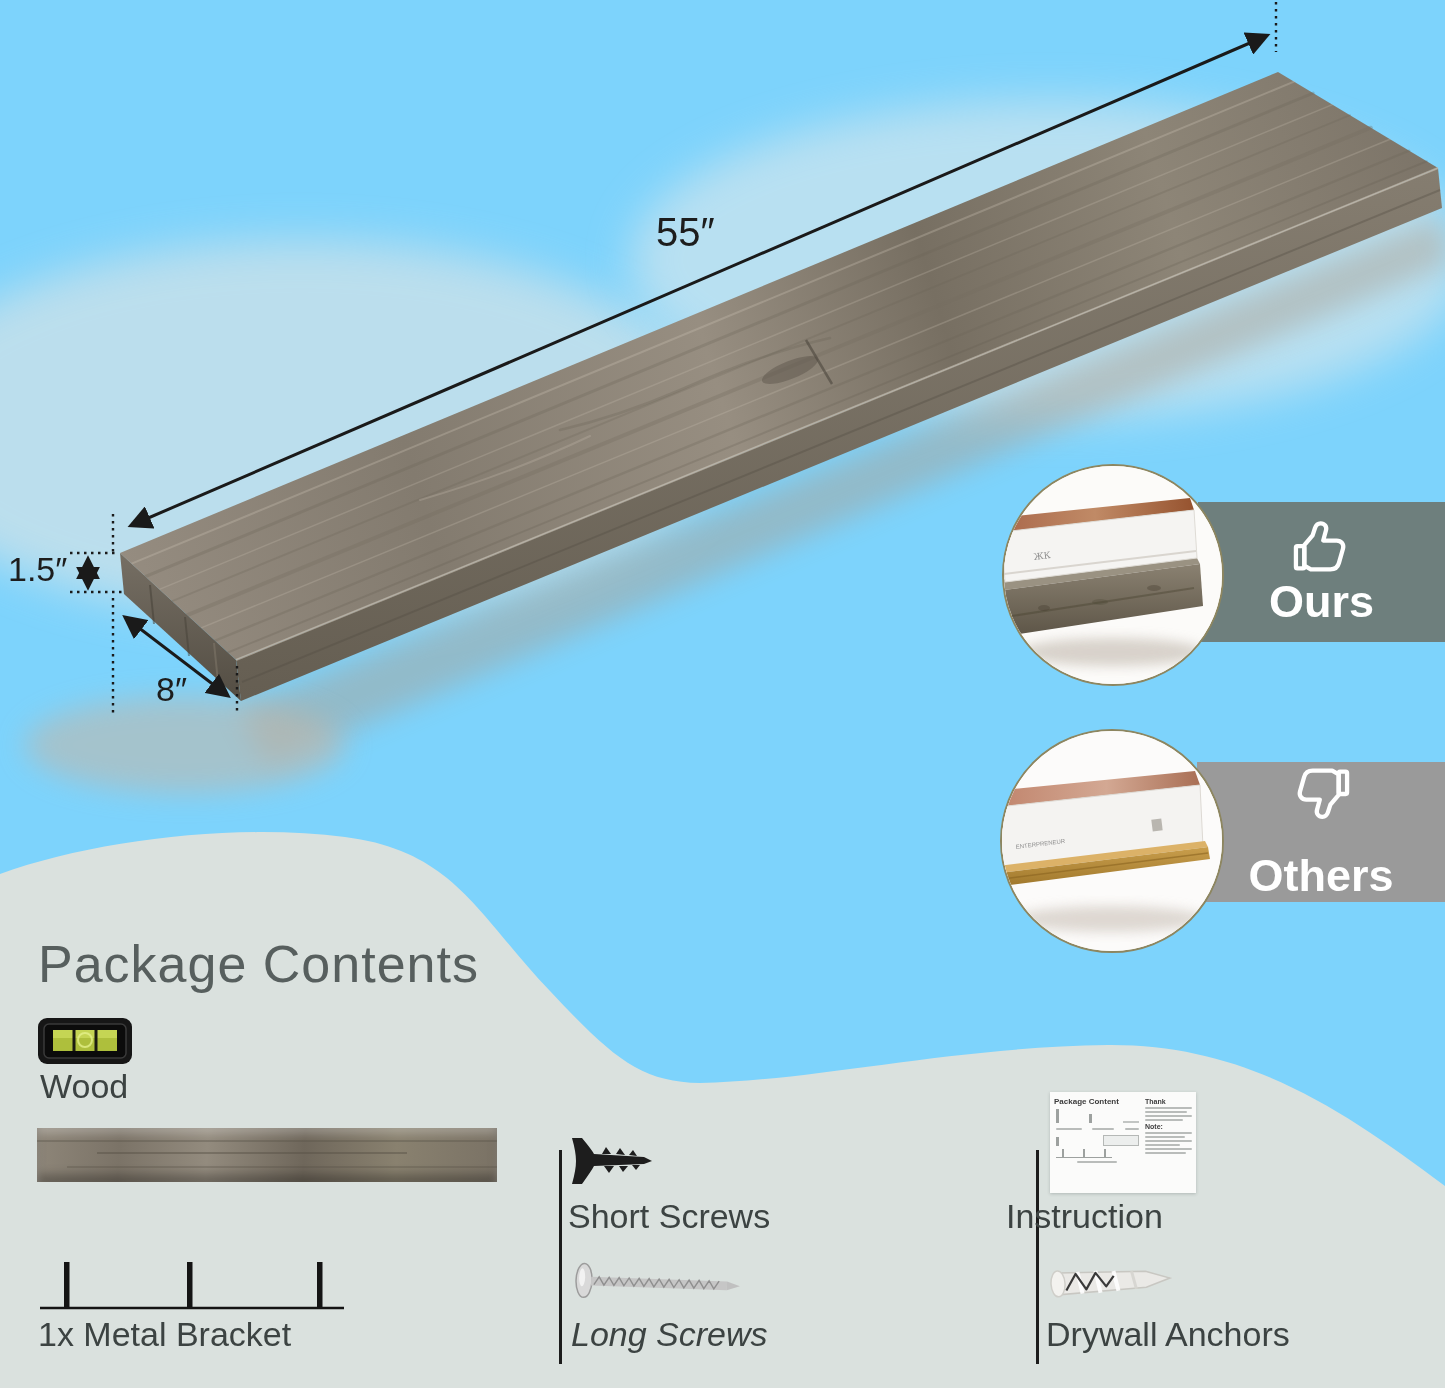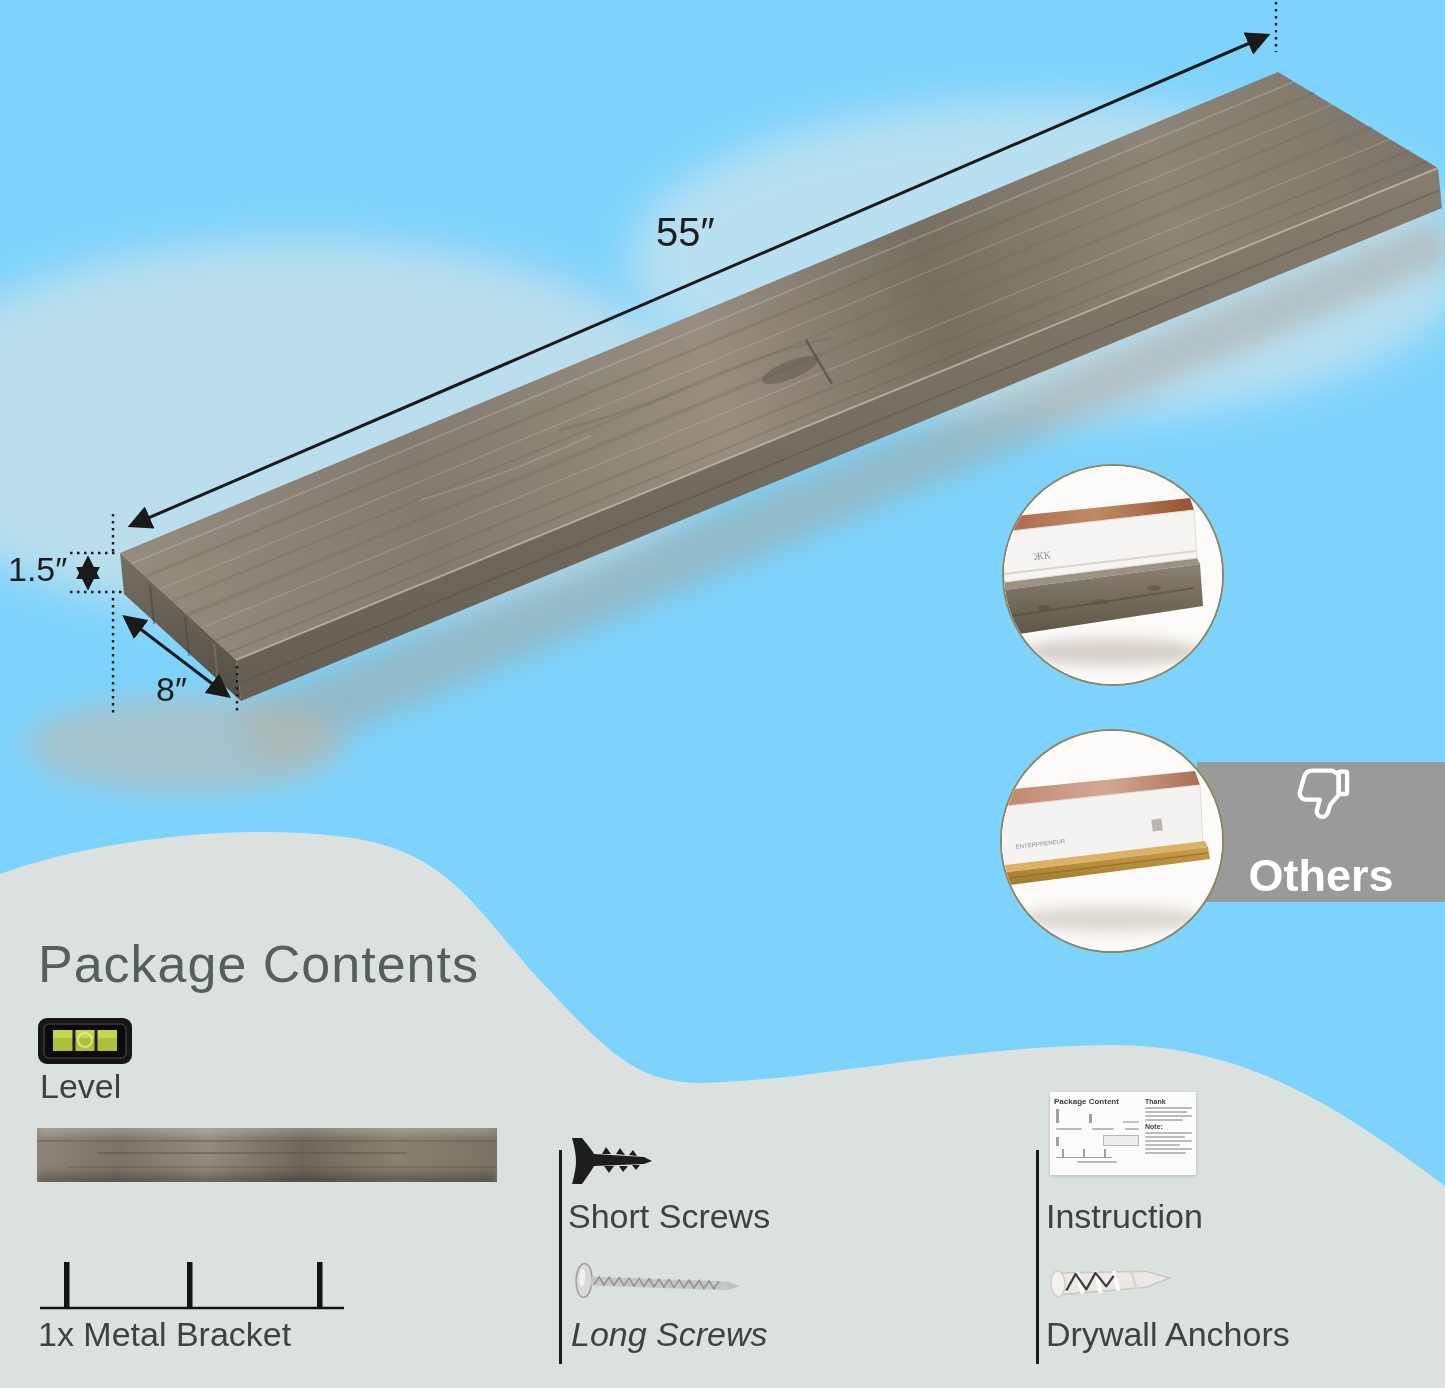--- a/index.html
+++ b/index.html
@@ -39,38 +39,38 @@
   
   #wave-svg{left:0;top:800px;z-index:0;}
   .pkg{position:absolute;z-index:2;}
   #pkg-heading{left:38px;top:934px;font-size:52px;font-weight:400;color:#575f5e;letter-spacing:1px;}
   .item-label{font-size:34px;font-weight:400;color:#3c4342;line-height:1.1;}
   #label-level{left:40px;top:1068px;}
   #label-shelf{left:38px;top:1198px;}
   #label-bracket{left:38px;top:1316px;}
   #label-shortscrews{left:568px;top:1198px;}
   #label-longscrews{left:571px;top:1316px;font-style:italic;}
-  #label-instruction{left:1046px;top:1198px;text-align:right;}
+  #label-instruction{left:1006px;top:1198px;text-align:right;}
   #label-anchors{left:1046px;top:1316px;}
   .divider{position:absolute;z-index:2;width:3px;height:214px;background:#1c1c1c;}
   #divider-1{left:559px;top:1150px;}
   #divider-2{left:1036px;top:1150px;}
   
   #level-img{left:38px;top:1018px;}
   #shelf-img{left:37px;top:1128px;width:460px;height:54px;
      background:linear-gradient(93deg,#8e8679 0%,#7b7367 18%,#938b7e 37%,#6f675b 58%,#89816f 78%,#7a7265 100%);
      box-shadow:inset 0 6px 8px rgba(255,255,255,.25), inset 0 -8px 10px rgba(0,0,0,.28);}
   #shelf-img .grain{position:absolute;left:0;right:0;height:2px;background:#564f45;opacity:.45;}
   #bracket-img{left:40px;top:1256px;}
   #shortscrew-img{left:570px;top:1134px;}
   #longscrew-img{left:574px;top:1256px;}
   #anchor-img{left:1048px;top:1258px;}
   
   #instruction-card{
-    left:1050px;top:1092px;width:146px;height:83px;background:#fbfbfa;z-index:2;
+    left:1050px;top:1092px;width:146px;height:101px;background:#fbfbfa;z-index:2;
     box-shadow:0 1px 3px rgba(60,70,68,.25);display:flex;padding:5px 4px;box-sizing:border-box;gap:4px;
   }
   .card-left{flex:1.85;}
   .card-right{flex:1;}
   .card-title{font-size:8px;font-weight:700;color:#3c3c3c;margin-bottom:2px;}
   .card-frag{font-size:7px;font-weight:700;color:#3c3c3c;margin:1px 0;}
   .tbar{height:2px;background:#b9bcba;margin:2px 0;border-radius:1px;}
   .sketch-row{display:flex;justify-content:space-between;align-items:flex-end;margin:3px 2px;}
   .glyph-v{width:3px;height:14px;background:#9da19f;}
   .glyph-v.short{height:9px;}
@@ -197,20 +197,29 @@
       <ellipse cx="96" cy="136" rx="8" ry="3" fill="#54503e" opacity="0.4"></ellipse>
       <ellipse cx="150" cy="122" rx="7" ry="3" fill="#4f4839" opacity="0.45"></ellipse>
       <line x1="8" y1="150" x2="190" y2="122" stroke="#48412f" stroke-width="2" opacity="0.4"></line>
 
       <polygon points="-2,66 190,44 186,32 -8,52" fill="url(#bookTopG)"></polygon>
       <polygon points="-2,66 190,44 193,92 1,116" fill="#f5f4f2" stroke="#dedbd5" stroke-width="1"></polygon>
       <line x1="0" y1="108" x2="192" y2="85" stroke="#d9d5cf" stroke-width="2"></line>
       <text x="30" y="94" font-size="9" fill="#8f8f8f" font-family="'DejaVu Serif',serif" transform="rotate(-7 30 94)">ЖК</text>
     </svg>
   </div>
+  <div id="ours-badge" class="cmp-badge">
+    <svg width="60" height="54" viewBox="0 0 64 58">
+      <g fill="none" stroke="#ffffff" stroke-width="4.6" stroke-linejoin="round" stroke-linecap="round">
+        <rect x="4" y="27" width="9" height="24" rx="1.5"></rect>
+        <path d="M13,48 l7,4 h21 c4.5,0 8,-2.5 9.2,-7 l4.4,-15.5 c1.2,-4.5 -2,-8.5 -6.8,-8.5 h-14.5 l3,-11 c1.1,-4 -1.6,-7.5 -5.8,-7.5 c-3.4,0 -5,2 -6,5 l-2.6,8 -8.9,10.5 z"></path>
+      </g>
+    </svg>
+    <div class="badge-label">Ours</div>
+  </div>
 
   <div id="others-photo" class="cmp-photo">
     <svg width="220" height="220" viewBox="0 0 220 220">
       <rect width="220" height="220" fill="#fcfbfa"></rect>
       <ellipse cx="108" cy="188" rx="95" ry="13" fill="#d6cfc7" opacity="0.8" filter="url(#soft4)"></ellipse>
       <defs>
         <filter id="soft4" x="-40%" y="-40%" width="180%" height="180%">
             <feGaussianBlur stdDeviation="6"></feGaussianBlur>
           </filter>
         <linearGradient id="shelfThinG" x1="0" y1="0" x2="0" y2="1">
@@ -254,21 +263,21 @@
 
   <svg id="level-img" class="pkg" width="94" height="46" viewBox="0 0 94 46">
     <rect x="0" y="0" width="94" height="46" rx="9" fill="#161616"></rect>
     <rect x="6" y="6" width="82" height="34" rx="5" fill="#0b0b0b" stroke="#3a3a3a" stroke-width="1.5"></rect>
     <rect x="15" y="12" width="64" height="21" fill="#aebf3c"></rect>
     <rect x="15" y="12" width="64" height="8" fill="#cede5e" opacity="0.7"></rect>
     <line x1="36" y1="12" x2="36" y2="33" stroke="#1b1b10" stroke-width="3"></line>
     <line x1="58" y1="12" x2="58" y2="33" stroke="#1b1b10" stroke-width="3"></line>
     <circle cx="47" cy="22" r="7" fill="none" stroke="#e4f08a" stroke-width="2" opacity="0.8"></circle>
   </svg>
-  <div id="label-level" class="pkg item-label">Level</div>
+  <div id="label-level" class="pkg item-label">Wood</div>
 
   <div id="shelf-img" class="pkg">
     <span class="grain" style="top:12px;opacity:.35;"></span>
     <span class="grain" style="top:24px;left:60px;right:90px;"></span>
     <span class="grain" style="top:38px;opacity:.3;left:30px;"></span>
   </div>
 
   <svg id="bracket-img" class="pkg" width="308" height="56" viewBox="0 0 308 56">
     <line x1="0" y1="52" x2="304" y2="52" stroke="#141414" stroke-width="2.5"></line>
     <rect x="24" y="6" width="5.5" height="46" fill="#141414"></rect>

